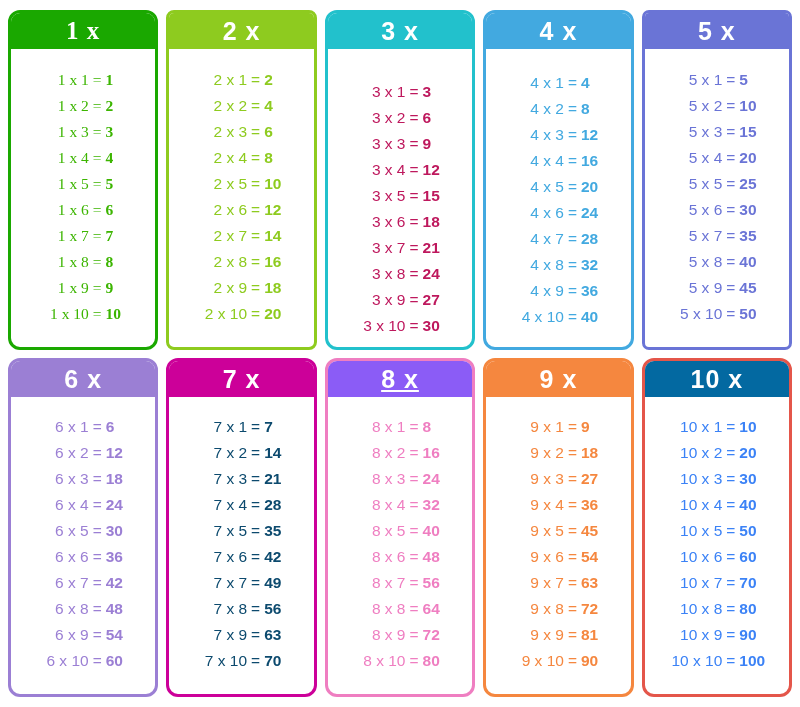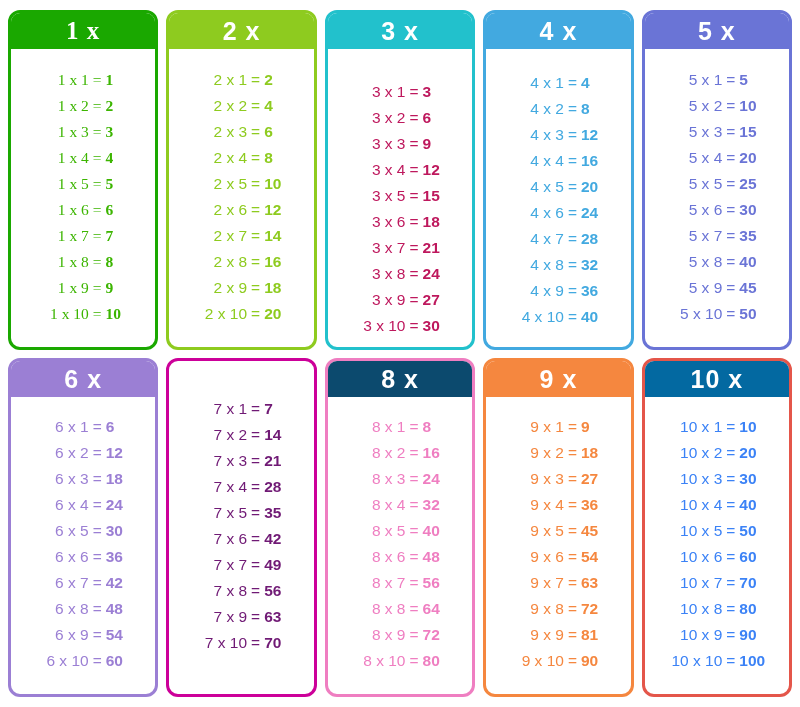--- a/index.html
+++ b/index.html
@@ -134,21 +134,21 @@
             <span class="eq">=</span>
             <span class="res">9</span>
           </div>
           <div class="line">
             <span class="lhs-wrap"><span class="lhs">1 x 10</span></span>
             <span class="eq">=</span>
             <span class="res">10</span>
           </div>
         </div>
       </div>
-      <div class="card" style="border-color: rgb(142, 203, 31);">
+      <div class="card" style="border-color: rgb(142, 203, 31); border-radius: 8px;">
         <div class="card-header" style="background: rgb(142, 203, 31);">2 x</div>
         <div class="card-body" style="color: rgb(142, 203, 31);">
           <div class="line">
             <span class="lhs-wrap"><span class="lhs">2 x 1</span></span>
             <span class="eq">=</span>
             <span class="res">2</span>
           </div>
           <div class="line">
             <span class="lhs-wrap"><span class="lhs">2 x 2</span></span>
             <span class="eq">=</span>
@@ -299,21 +299,21 @@
             <span class="eq">=</span>
             <span class="res">36</span>
           </div>
           <div class="line">
             <span class="lhs-wrap"><span class="lhs">4 x 10</span></span>
             <span class="eq">=</span>
             <span class="res">40</span>
           </div>
         </div>
       </div>
-      <div class="card" style="border-color: rgb(106, 116, 214);">
+      <div class="card" style="border-color: rgb(106, 116, 214); border-radius: 7px;">
         <div class="card-header" style="background: rgb(106, 116, 214);">5 x</div>
         <div class="card-body" style="color: rgb(106, 116, 214);">
           <div class="line">
             <span class="lhs-wrap"><span class="lhs">5 x 1</span></span>
             <span class="eq">=</span>
             <span class="res">5</span>
           </div>
           <div class="line">
             <span class="lhs-wrap"><span class="lhs">5 x 2</span></span>
             <span class="eq">=</span>
@@ -412,21 +412,22 @@
             <span class="res">54</span>
           </div>
           <div class="line">
             <span class="lhs-wrap"><span class="lhs">6 x 10</span></span>
             <span class="eq">=</span>
             <span class="res">60</span>
           </div>
         </div>
       </div>
       <div class="card" style="border-color: rgb(204, 0, 153);">
-        <div class="card-body" style="color: #701a75;">
+        <div class="card-header" style="background: rgb(204, 0, 153);">7 x</div>
+        <div class="card-body" style="color: #0c4a6e;">
           <div class="line">
             <span class="lhs-wrap"><span class="lhs">7 x 1</span></span>
             <span class="eq">=</span>
             <span class="res">7</span>
           </div>
           <div class="line">
             <span class="lhs-wrap"><span class="lhs">7 x 2</span></span>
             <span class="eq">=</span>
             <span class="res">14</span>
           </div>
@@ -466,21 +467,21 @@
             <span class="res">63</span>
           </div>
           <div class="line">
             <span class="lhs-wrap"><span class="lhs">7 x 10</span></span>
             <span class="eq">=</span>
             <span class="res">70</span>
           </div>
         </div>
       </div>
       <div class="card" style="border-color: rgb(239, 126, 193);">
-        <div class="card-header" style="background: #0c4a6e;">8 x</div>
+        <div class="card-header" style="background: #8b5cf6; text-decoration: underline;">8 x</div>
         <div class="card-body" style="color: rgb(239, 126, 193);">
           <div class="line">
             <span class="lhs-wrap"><span class="lhs">8 x 1</span></span>
             <span class="eq">=</span>
             <span class="res">8</span>
           </div>
           <div class="line">
             <span class="lhs-wrap"><span class="lhs">8 x 2</span></span>
             <span class="eq">=</span>
             <span class="res">16</span>

